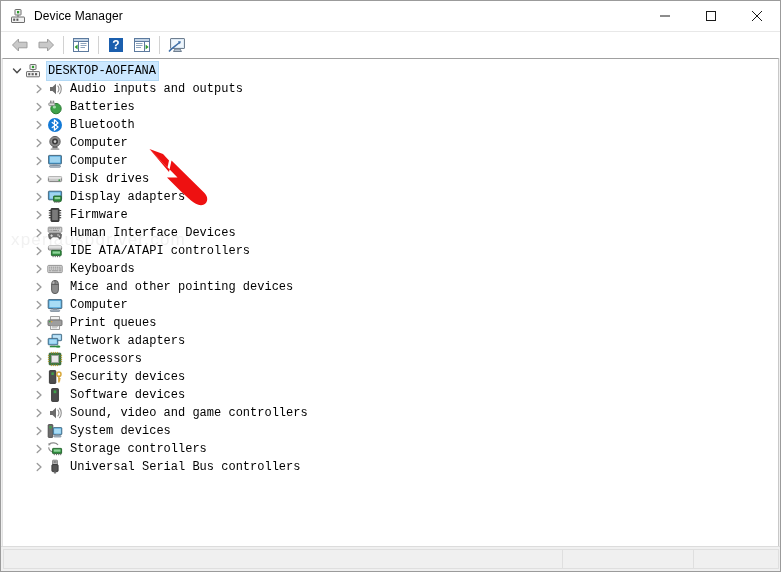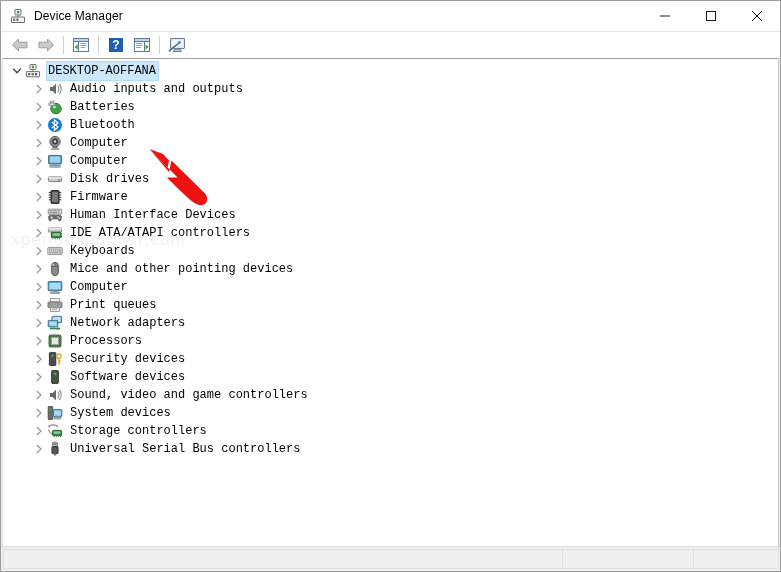--- a/index.html
+++ b/index.html
@@ -436,20 +436,39 @@
         <div class="row-icon">
           <svg width="16" height="16" viewBox="0 0 16 16">
             <rect x="1.4" y="5.6" width="13.2" height="5" rx="1" fill="#c9c9c9" stroke="#7e7e7e" stroke-width="1"></rect>
             <rect x="1.4" y="5.6" width="13.2" height="2.2" rx="1" fill="#e2e2e2"></rect>
             <circle cx="12.3" cy="9.2" r="0.9" fill="#3fa34a"></circle>
           </svg>
         </div>
         <div class="row-label">Disk drives</div>
       </div>
 
+      <div class="tree-row child">
+        <div class="twisty">
+          <svg width="10" height="10" viewBox="0 0 10 10">
+              <path d="M3.2 1.5 L7 5 L3.2 8.5" fill="none" stroke="#9a9a9a" stroke-width="1.3" stroke-linecap="round" stroke-linejoin="round"></path>
+            </svg>
+        </div>
+        <div class="row-icon">
+          <svg width="16" height="16" viewBox="0 0 16 16">
+            <rect x="1.4" y="2.2" width="13.2" height="8.6" rx="0.6" fill="#3c9ad6" stroke="#4a6b80" stroke-width="1"></rect>
+            <rect x="2.6" y="3.3" width="10.8" height="6.4" fill="#9fd4f0"></rect>
+            <rect x="6.6" y="7" width="7.6" height="5.4" rx="0.5" fill="#2e8b3c" stroke="#1e6128" stroke-width="0.9"></rect>
+            <rect x="7.6" y="8" width="5.6" height="2.2" fill="#8fd49a"></rect>
+            <rect x="7.4" y="12.4" width="1" height="1.6" fill="#6d6d6d"></rect>
+            <rect x="9.4" y="12.4" width="1" height="1.6" fill="#6d6d6d"></rect>
+            <rect x="11.4" y="12.4" width="1" height="1.6" fill="#6d6d6d"></rect>
+          </svg>
+        </div>
+        <div class="row-label">Display adapters</div>
+      </div>
 
       <div class="tree-row child">
         <div class="twisty">
           <svg width="10" height="10" viewBox="0 0 10 10">
               <path d="M3.2 1.5 L7 5 L3.2 8.5" fill="none" stroke="#9a9a9a" stroke-width="1.3" stroke-linecap="round" stroke-linejoin="round"></path>
             </svg>
         </div>
         <div class="row-icon">
           <svg width="16" height="16" viewBox="0 0 16 16">
             <rect x="4" y="1.6" width="8" height="12.8" rx="0.5" fill="#4a4a4a" stroke="#2f2f2f" stroke-width="1"></rect>

